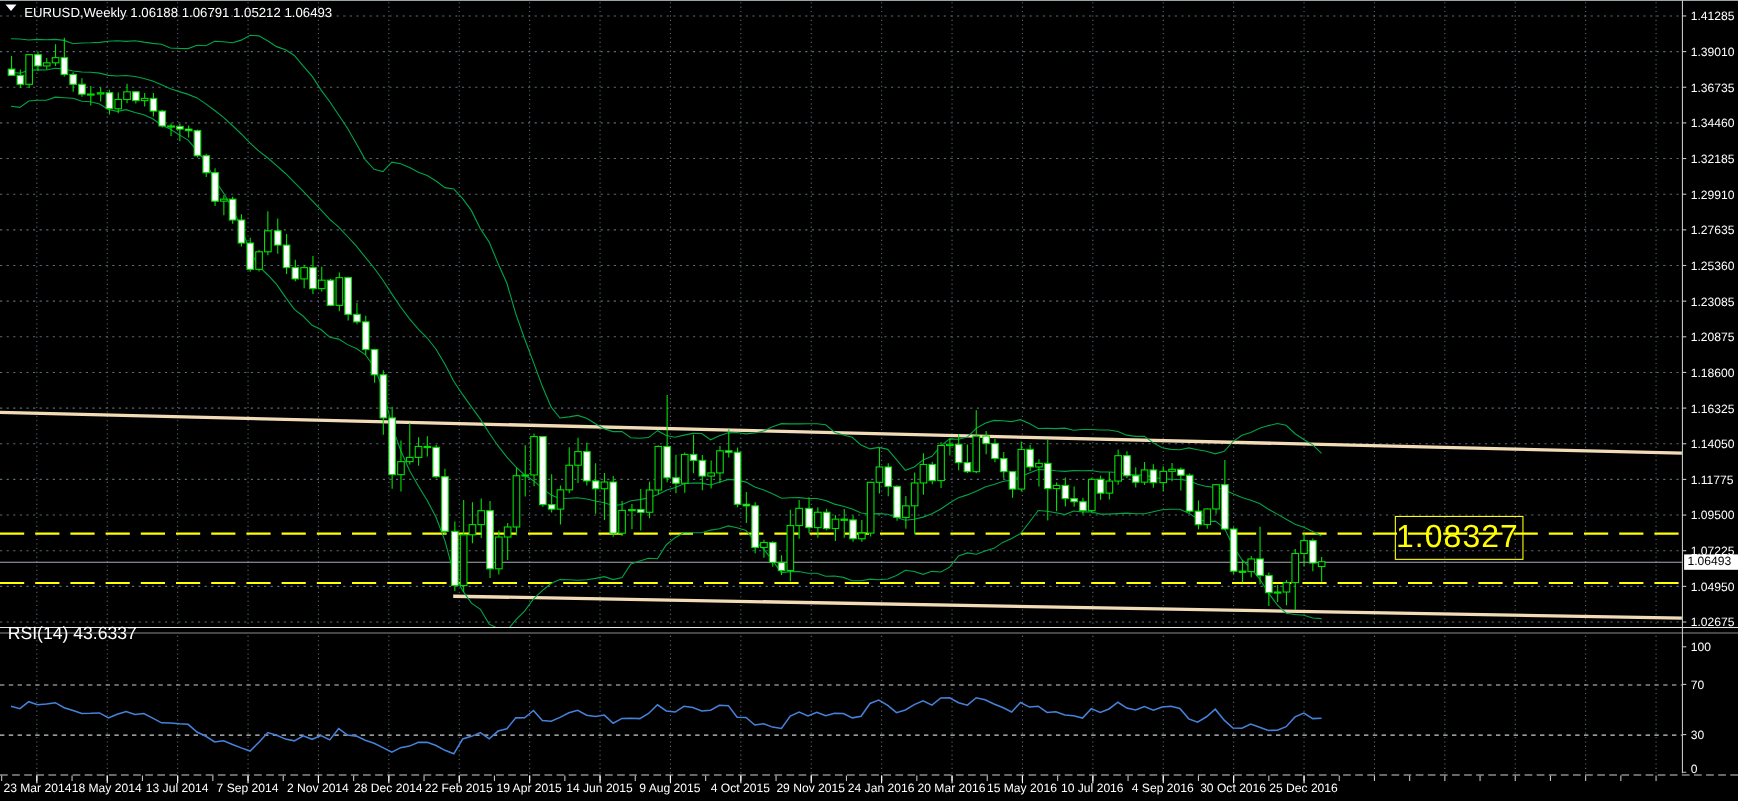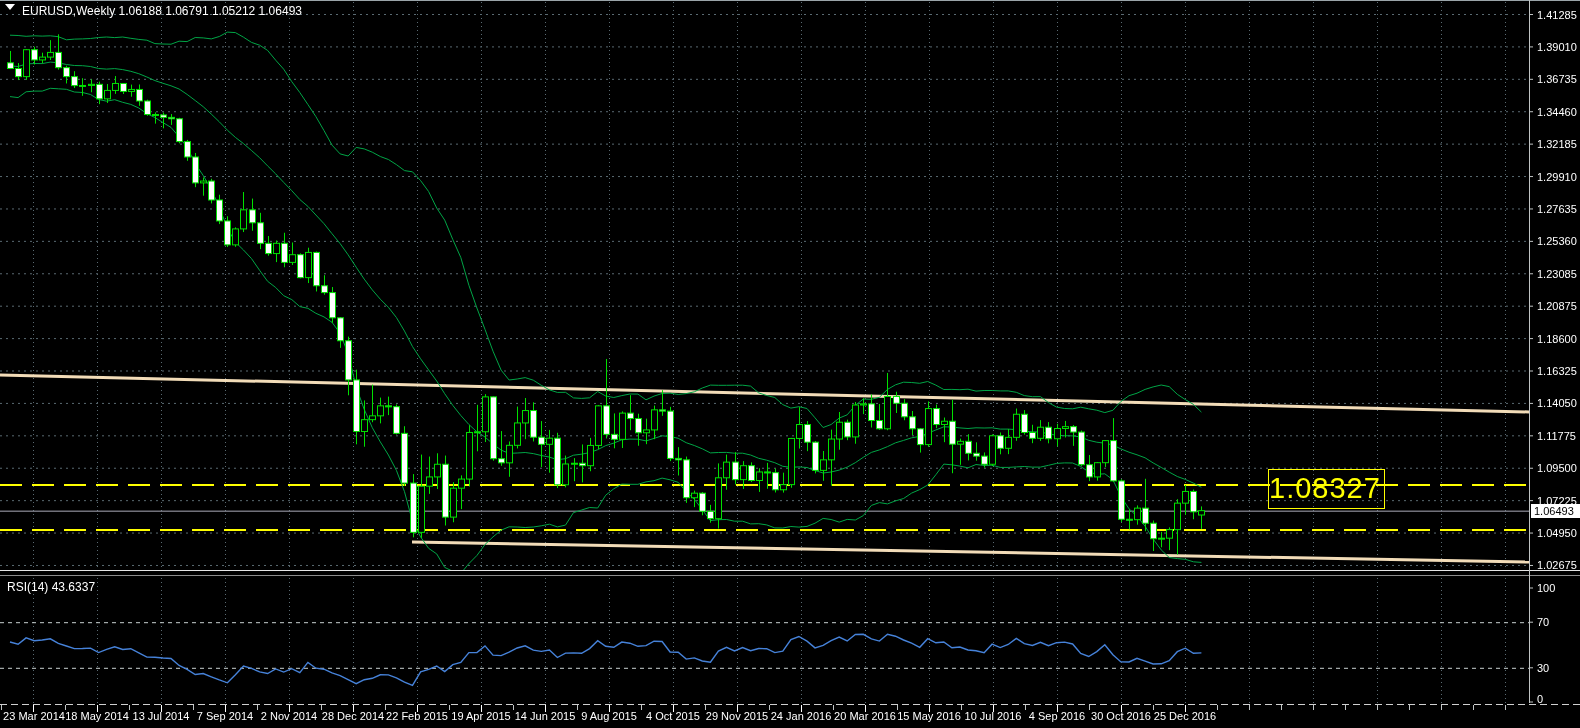--- a/index.html
+++ b/index.html
@@ -3,21 +3,21 @@
 <meta charset="utf-8">
 <style>
   html,body{margin:0;padding:0;background:#000;}
   #app{position:relative;width:1580px;height:728px;background:#000;overflow:hidden;
        font-family:"Liberation Sans",sans-serif;}
   #chart-svg{position:absolute;left:0;top:0;}
   .overlay{position:absolute;color:#fff;white-space:nowrap;}
   #chart-title{left:5px;top:4px;font-size:12px;display:flex;align-items:flex-start;gap:7px;}
   #symbol-caret{width:0;height:0;border-left:5px solid transparent;border-right:5px solid transparent;
        border-top:6px solid #fff;display:inline-block;}
-  #rsi-title{left:7px;top:580px;font-size:12px;}
+  #rsi-title{left:7px;top:568px;font-size:16px;}
   #hline-price-tag{left:1268px;top:469px;width:115px;height:38px;border:1px solid #ffff00;
        color:#ffff00;font-size:29px;line-height:37px;text-align:left;letter-spacing:1px;}
   #current-price-box{left:1531px;top:504px;width:48px;height:14px;background:#fff;color:#000;
        font-size:11px;line-height:14px;padding-left:3px;}
 </style>
 </head>
 <body>
 
 <div id="app">
   <svg id="chart-svg" width="1580" height="728">

